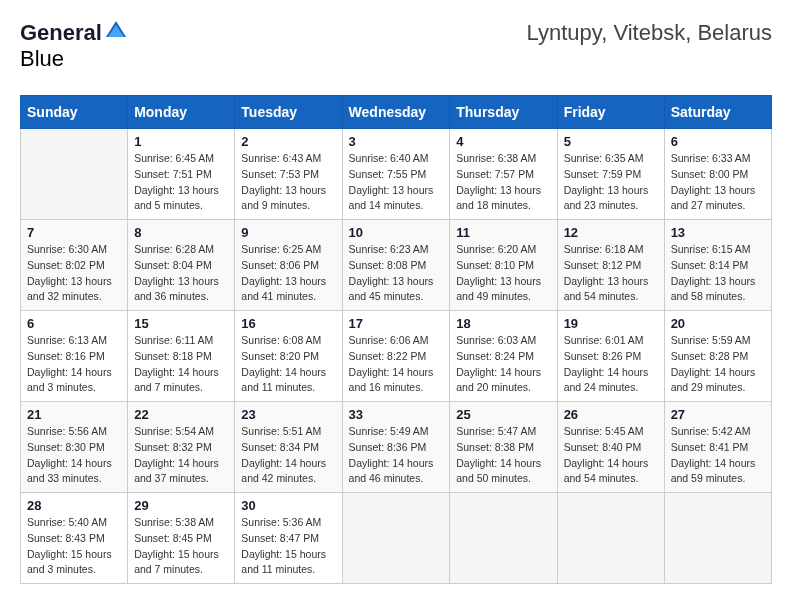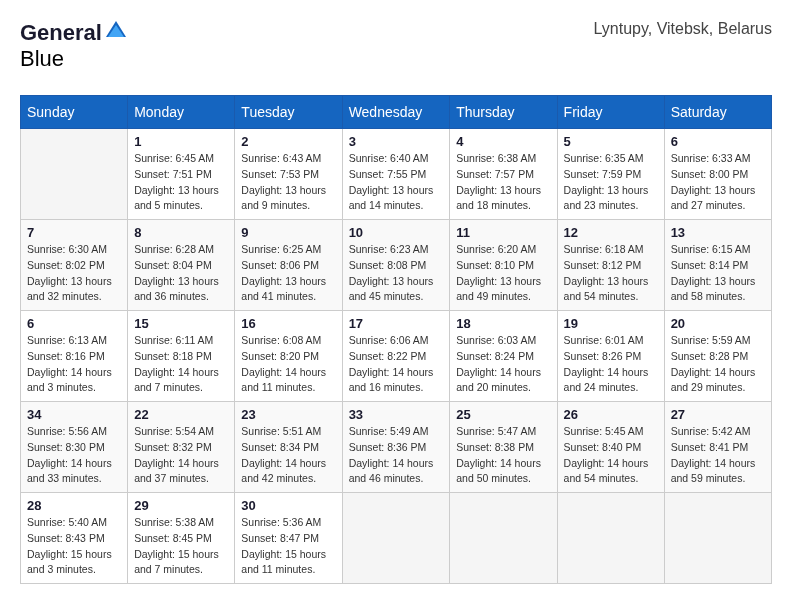--- a/index.html
+++ b/index.html
@@ -44,34 +44,34 @@
     }
     .title-area {
       text-align: right;
     }
     .month-title {
       font-size: 36px;
       font-weight: bold;
       color: #1a1a2e;
     }
     .location {
-      font-size: 16px;
+      font-size: 22px;
       color: #444;
     }
     .calendar {
       width: 100%;
       border-collapse: collapse;
       border: 1px solid #ccc;
     }
     .calendar th {
       background-color: #1565c0;
       color: #fff;
       padding: 8px 6px;
       font-size: 14px;
-      font-weight: normal;
+      font-weight: bold;
       border: 1px solid #1a5aad;
       text-align: left;
     }
     .calendar td {
       vertical-align: top;
       padding: 5px 6px;
       border: 1px solid #ccc;
       font-size: 11px;
       color: #333;
       width: 108px;
@@ -211,21 +211,21 @@
           <span class="day-num">19</span>
           <div class="sun-info">Sunrise: 6:01 AM<br>Sunset: 8:26 PM<br>Daylight: 14 hours<br>and 24 minutes.</div>
         </td>
         <td>
           <span class="day-num">20</span>
           <div class="sun-info">Sunrise: 5:59 AM<br>Sunset: 8:28 PM<br>Daylight: 14 hours<br>and 29 minutes.</div>
         </td>
       </tr>
       <tr>
         <td>
-          <span class="day-num">34</span>
+          <span class="day-num">21</span>
           <div class="sun-info">Sunrise: 5:56 AM<br>Sunset: 8:30 PM<br>Daylight: 14 hours<br>and 33 minutes.</div>
         </td>
         <td>
           <span class="day-num">22</span>
           <div class="sun-info">Sunrise: 5:54 AM<br>Sunset: 8:32 PM<br>Daylight: 14 hours<br>and 37 minutes.</div>
         </td>
         <td>
           <span class="day-num">23</span>
           <div class="sun-info">Sunrise: 5:51 AM<br>Sunset: 8:34 PM<br>Daylight: 14 hours<br>and 42 minutes.</div>
         </td>

